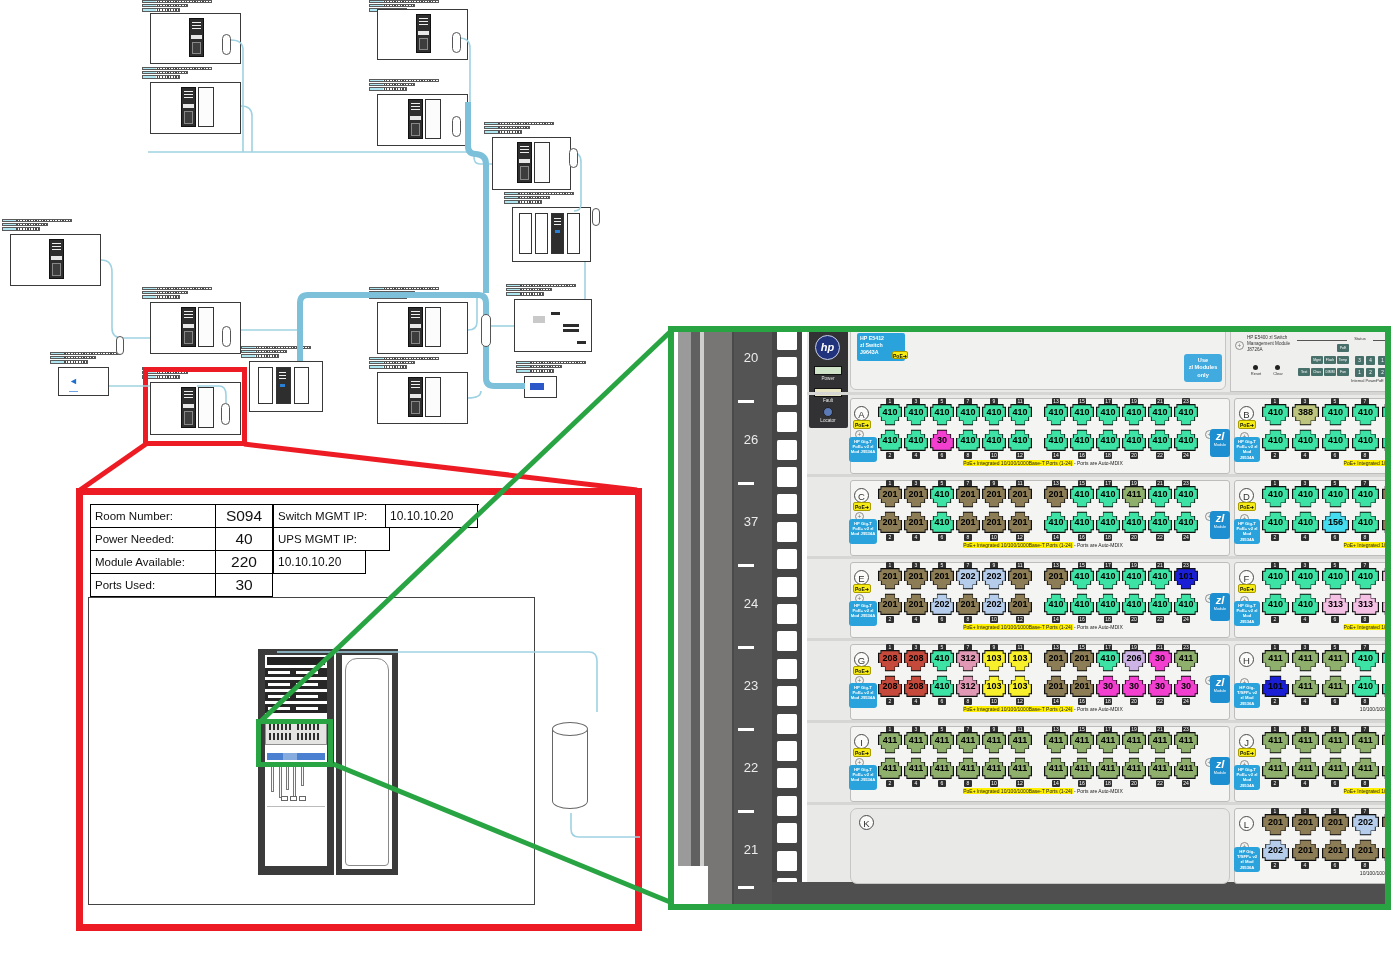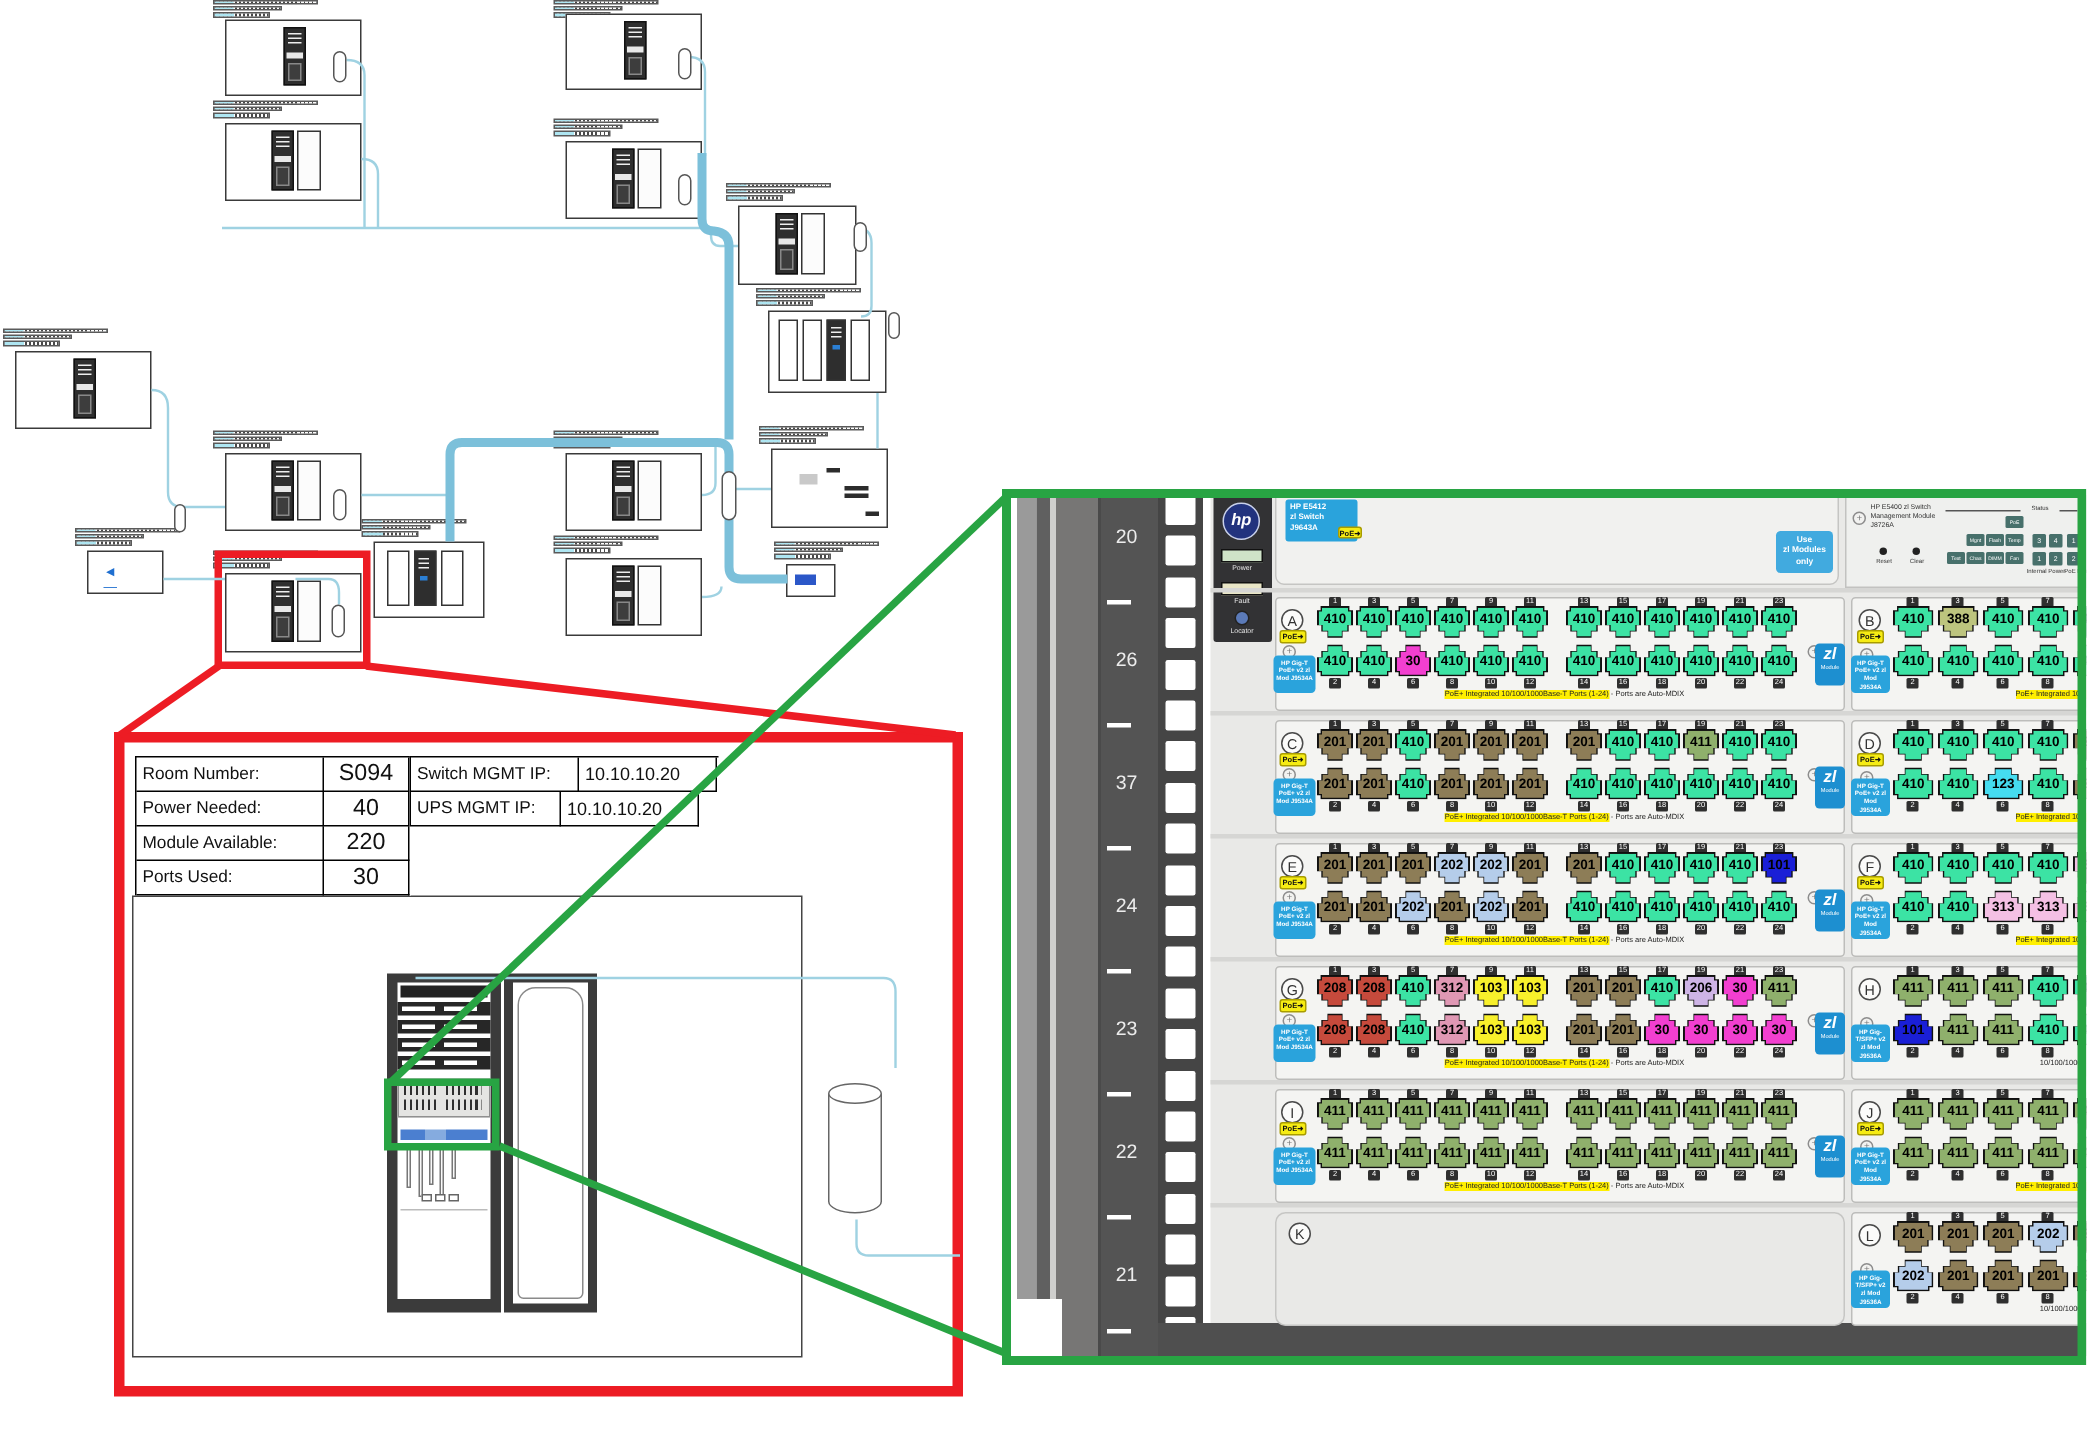--- a/index.html
+++ b/index.html
@@ -341,21 +341,21 @@
       <div class="tcell tlab" style="width: 125px;">Power Needed:</div>
       <div class="tcell tvalL" style="width: 57px;">40</div>
       <div class="tcell tlab" style="width: 125px;">Module Available:</div>
       <div class="tcell tvalL" style="width: 57px;">220</div>
       <div class="tcell tlab" style="width: 125px;">Ports Used:</div>
       <div class="tcell tvalL" style="width: 57px;">30</div>
     </div>
   <div class="tbl" id="tblR" style="left:273px;top:504px;width:205px;">
       <div class="tcell tlab" style="width: 112px;">Switch MGMT IP:</div>
       <div class="tcell tvalR" style="width: 92px;">10.10.10.20</div>
-      <div class="tcell tlab" style="width: 100px;">UPS MGMT IP:</div>
+      <div class="tcell tlab" style="width: 116px;">UPS MGMT IP:</div>
       <div class="tcell tvalR" style="width: 92px;">10.10.10.20</div>
     </div>
 
   <div class="inbox" style="left:88px;top:597px;width:447px;height:308px;"></div>
   <div class="rackL" style="left:258px;top:649px;width:76px;height:226px;" id="rackL">
       <div class="ru" style="height: 8px; background: rgb(34, 34, 34);"></div>
       <div class="pp">
         <div></div>
         <i style="left: 3px; width: 22px;"></i>
         <div></div>
@@ -972,21 +972,21 @@
       <div class="port" style="position: absolute; left: 654px; top: 160px; width: 27px; height: 23px;">
         <div class="pclip">
           <div class="pfill" style="background: rgb(60, 227, 164);"></div>
         </div>
         <div class="plb" style="top: 3px;">410</div>
       </div>
       <div class="port" style="position: absolute; left: 654px; top: 184px; width: 27px; height: 23px;">
         <div class="pclip pflip">
           <div class="pfill" style="background: rgb(69, 220, 240);"></div>
         </div>
-        <div class="plb" style="top: 7px;">123</div>
+        <div class="plb" style="top: 7px;">156</div>
       </div>
       <div class="ptab" style="position: absolute; left: 663px; top: 208px; width: 8px; height: 7px;">6</div>
       <div class="ptab" style="position: absolute; left: 693px; top: 154px; width: 8px; height: 7px;">7</div>
       <div class="port" style="position: absolute; left: 684px; top: 160px; width: 27px; height: 23px;">
         <div class="pclip">
           <div class="pfill" style="background: rgb(60, 227, 164);"></div>
         </div>
         <div class="plb" style="top: 3px;">410</div>
       </div>
       <div class="port" style="position: absolute; left: 684px; top: 184px; width: 27px; height: 23px;">

